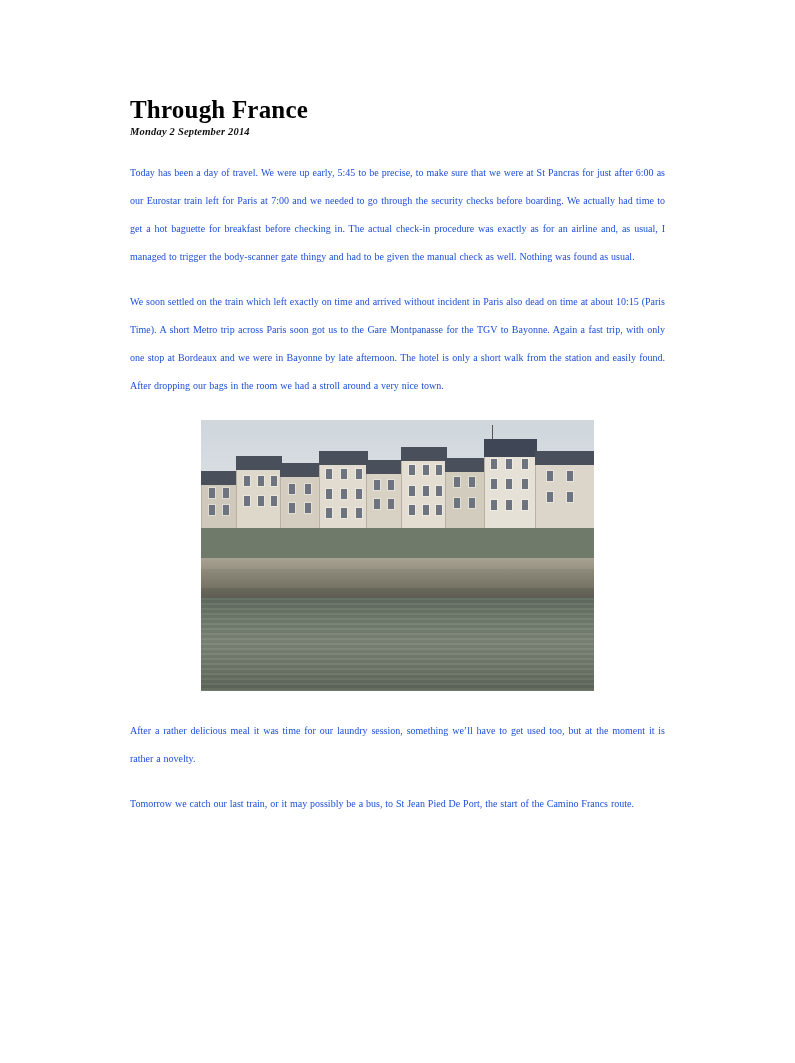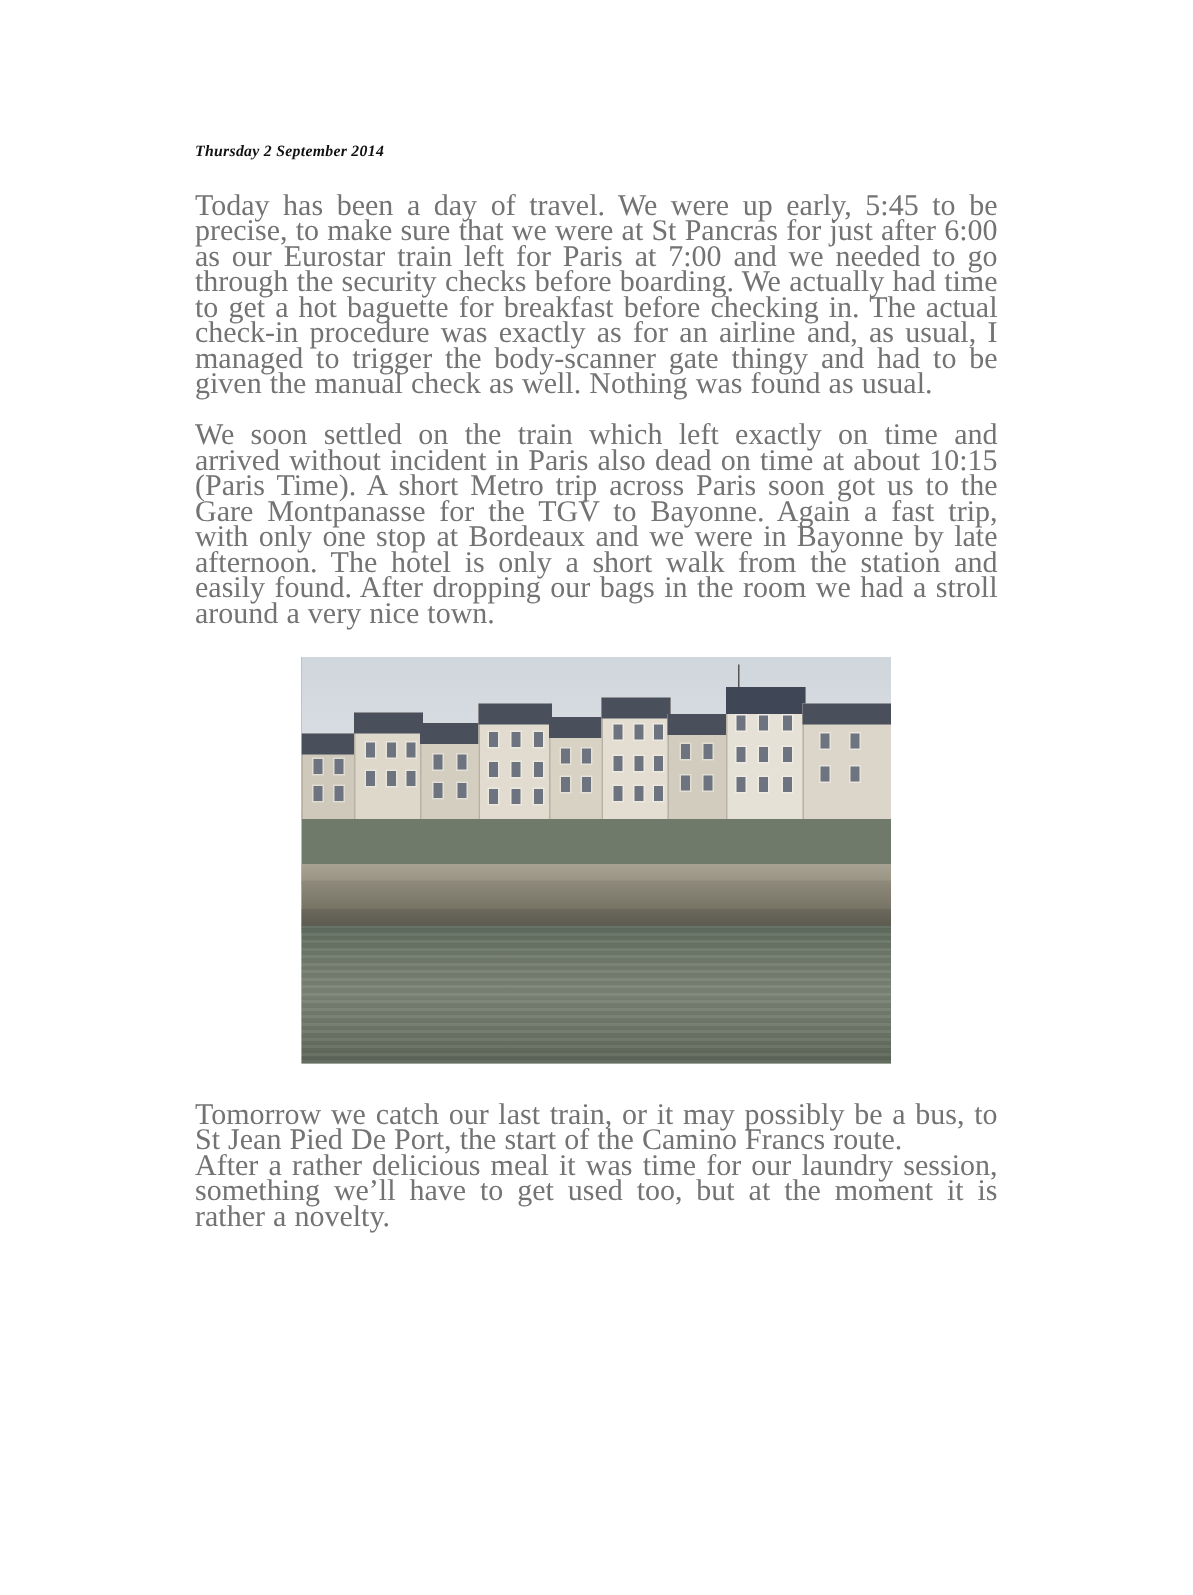--- a/index.html
+++ b/index.html
@@ -41,25 +41,25 @@
     font-family: "Liberation Serif", serif;
     font-style: italic;
     font-weight: bold;
     font-size: 10.5px;
     letter-spacing: 0.2px;
     margin: 0 0 22px 0;
     color: #111;
   }
   p.body-par {
     font-family: "Liberation Serif", serif;
-    font-size: 20px;
-    line-height: 17px;
+    font-size: 10px;
+    line-height: 28px;
     text-align: justify;
     margin: 0 0 17px 0;
-    color: #737373;
+    color: #1d4ed8;
     word-spacing: 0.4px;
   }
   p.body-par.last {
     margin-bottom: 0;
   }
   .figure {
     margin: 20px 0 26px 0;
     display: flex;
     justify-content: center;
   }
@@ -143,21 +143,22 @@
     font-size: 13px;
     color: #3a3a3a;
   }
 </style>
 </head>
 <body>
 
 <div class="page">
   <div class="content">
 
-    <div class="doc-date">Thursday 2 September 2014</div>
+    <h1 class="doc-title">Through France</h1>
+    <div class="doc-date">Monday 2 September 2014</div>
 
     <p class="body-par">Today has been a day of travel.  We were up early, 5:45 to be precise, to make sure that we were at St Pancras for just after 6:00 as our Eurostar train left for Paris at 7:00 and we needed to go through the security checks before boarding.  We actually had time to get a hot baguette for breakfast before checking in.  The actual check-in procedure was exactly as for an airline and, as usual, I managed to trigger the body-scanner gate thingy and had to be given the manual check as well.  Nothing was found as usual.</p>
     <p class="body-par">We soon settled on the train which left exactly on time and arrived without incident in Paris also dead on time at about 10:15 (Paris Time).  A short Metro trip across Paris soon got us to the Gare Montpanasse for the TGV to Bayonne.  Again a fast trip, with only one stop at Bordeaux and we were in Bayonne by late afternoon. The hotel is only a short walk from the station and easily found.  After dropping our bags in the room we had a stroll around a very nice town.</p>
 
     <div class="figure">
       <div class="photo">
         <div class="sky"></div>
         <div class="mast"></div>
 
         <div class="skyline">
@@ -243,18 +244,18 @@
           </div>
         </div>
 
         <div class="street"></div>
         <div class="quay"></div>
         <div class="quay-wall"></div>
         <div class="river"></div>
       </div>
     </div>
 
+    <p class="body-par">After a rather delicious meal it was time for our laundry session, something we’ll have to get used too, but at the moment it is rather a novelty.</p>
     <p class="body-par last">Tomorrow we catch our last train, or it may possibly be a bus, to St Jean Pied De Port, the start of the Camino Francs route.</p>
-    <p class="body-par">After a rather delicious meal it was time for our laundry session, something we’ll have to get used too, but at the moment it is rather a novelty.</p>
 
   </div>
 
 </div>
 
 </body></html>

